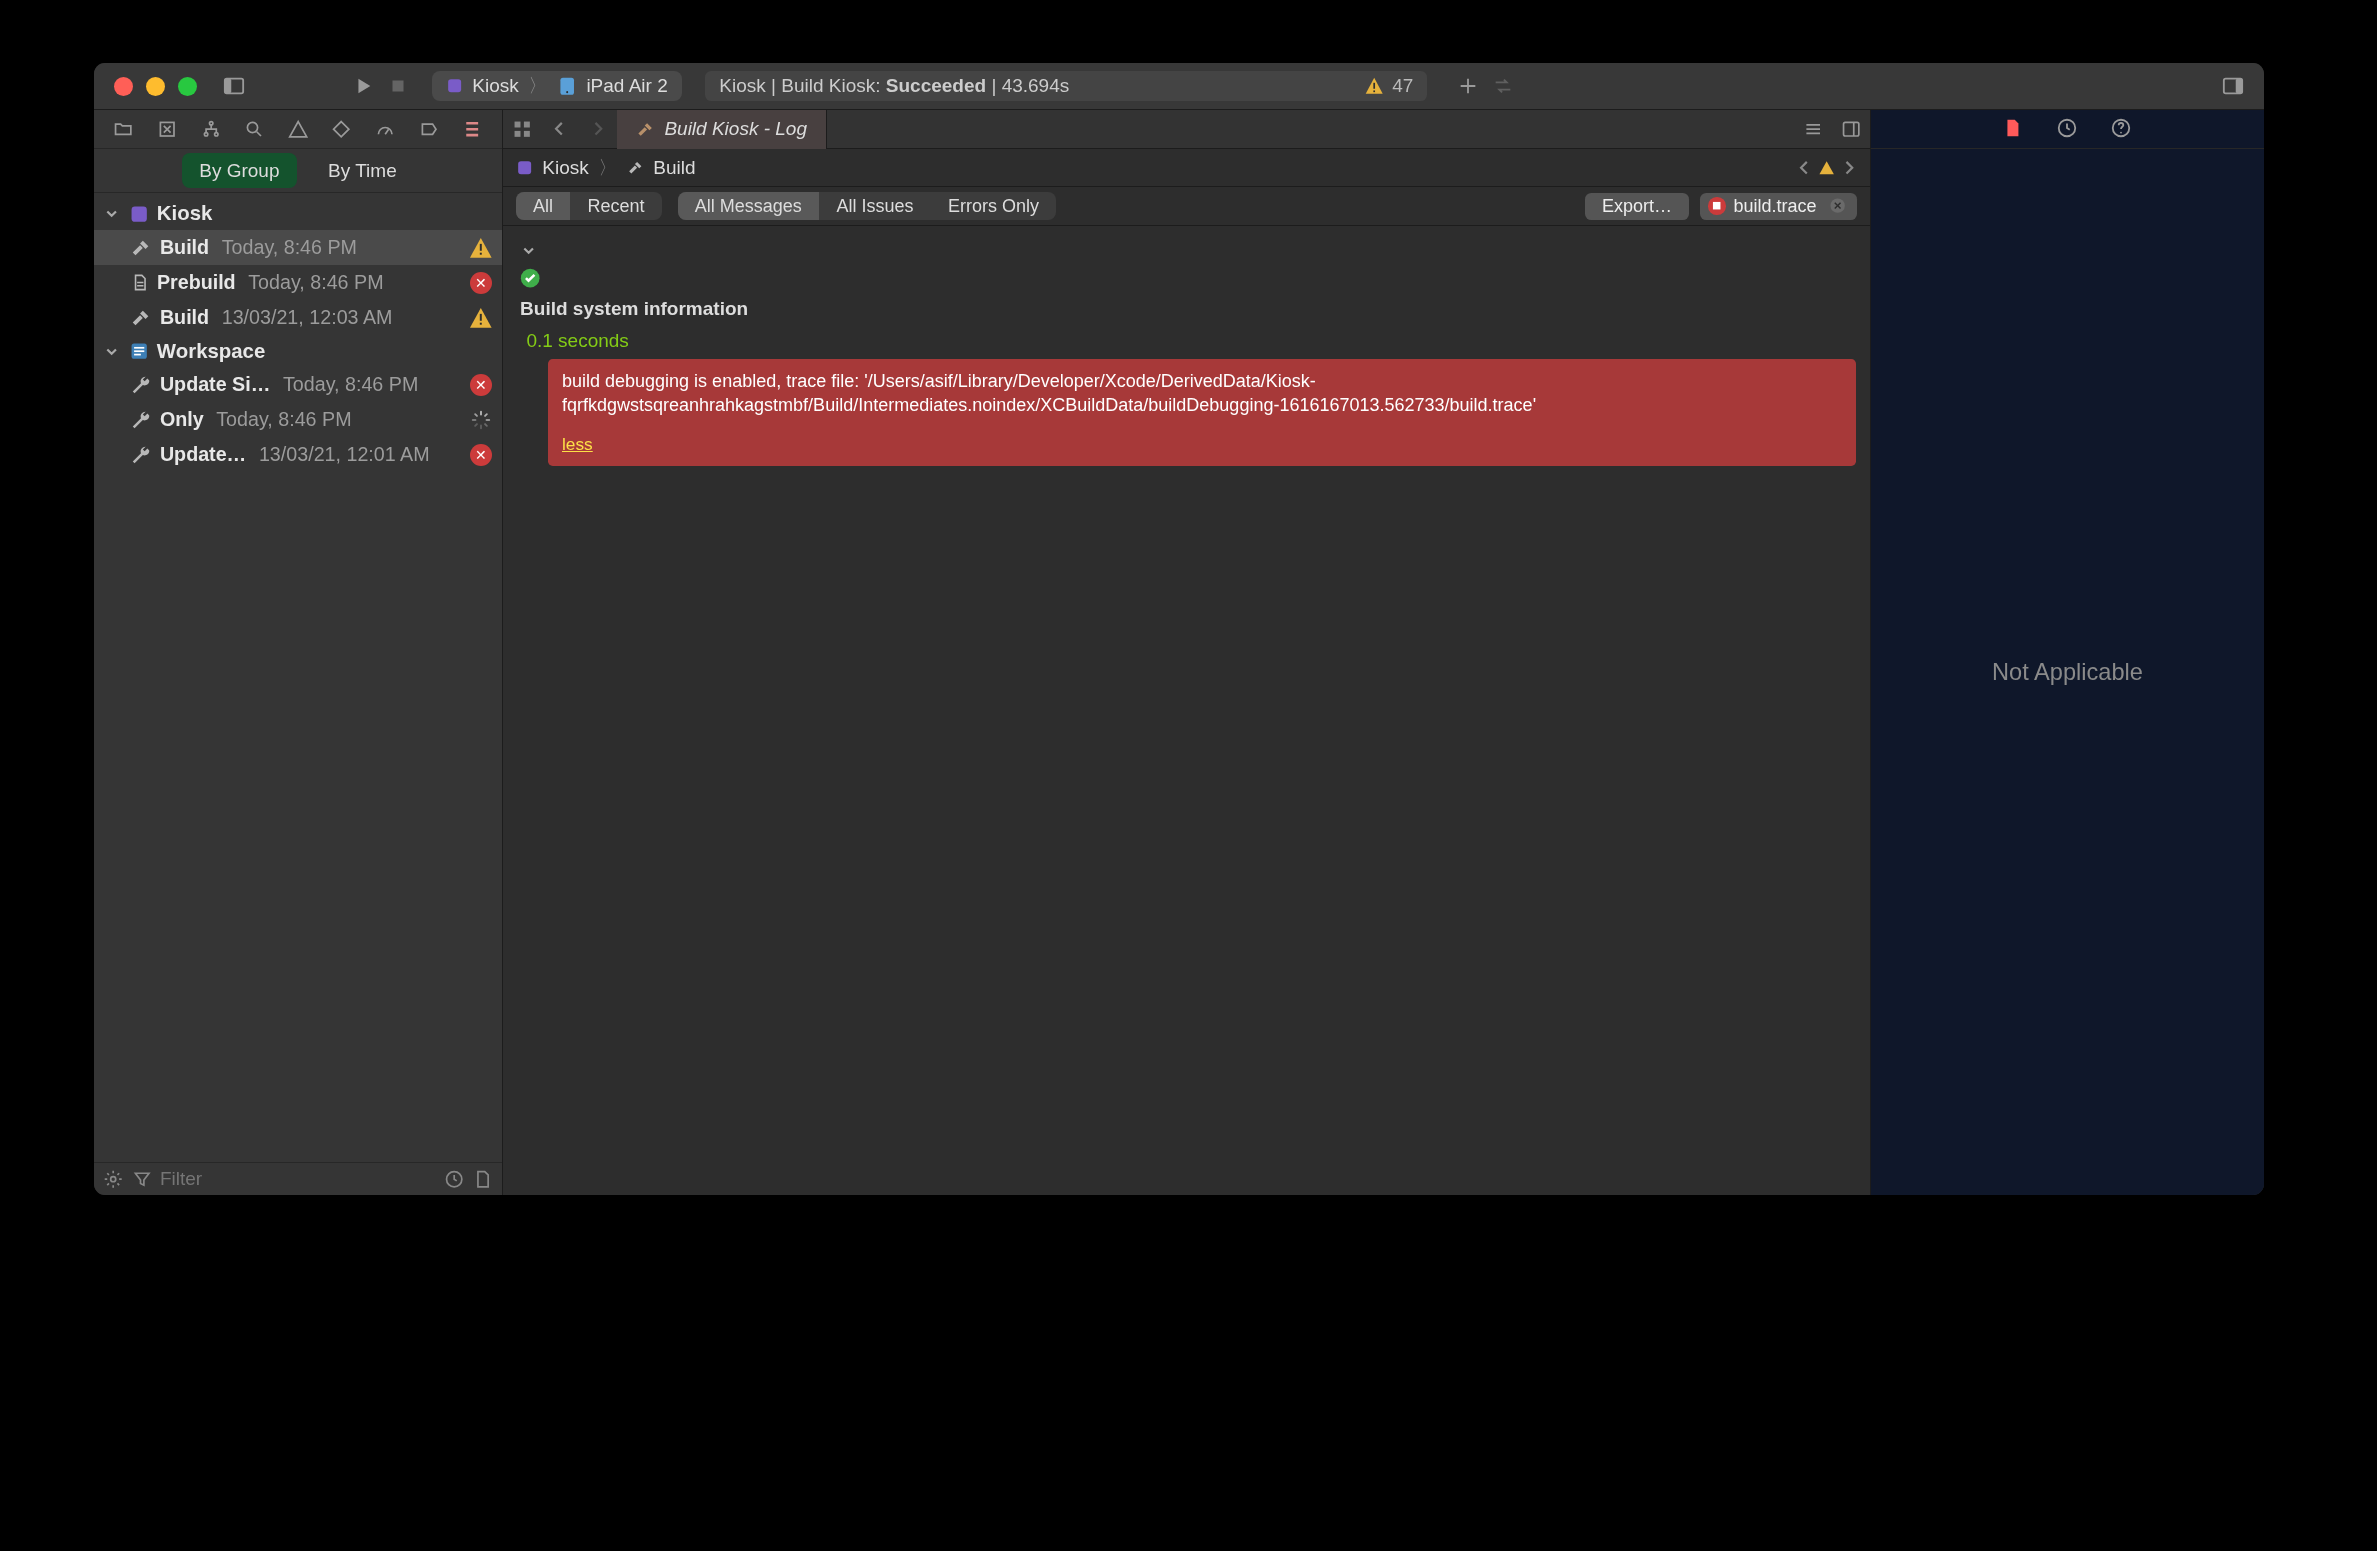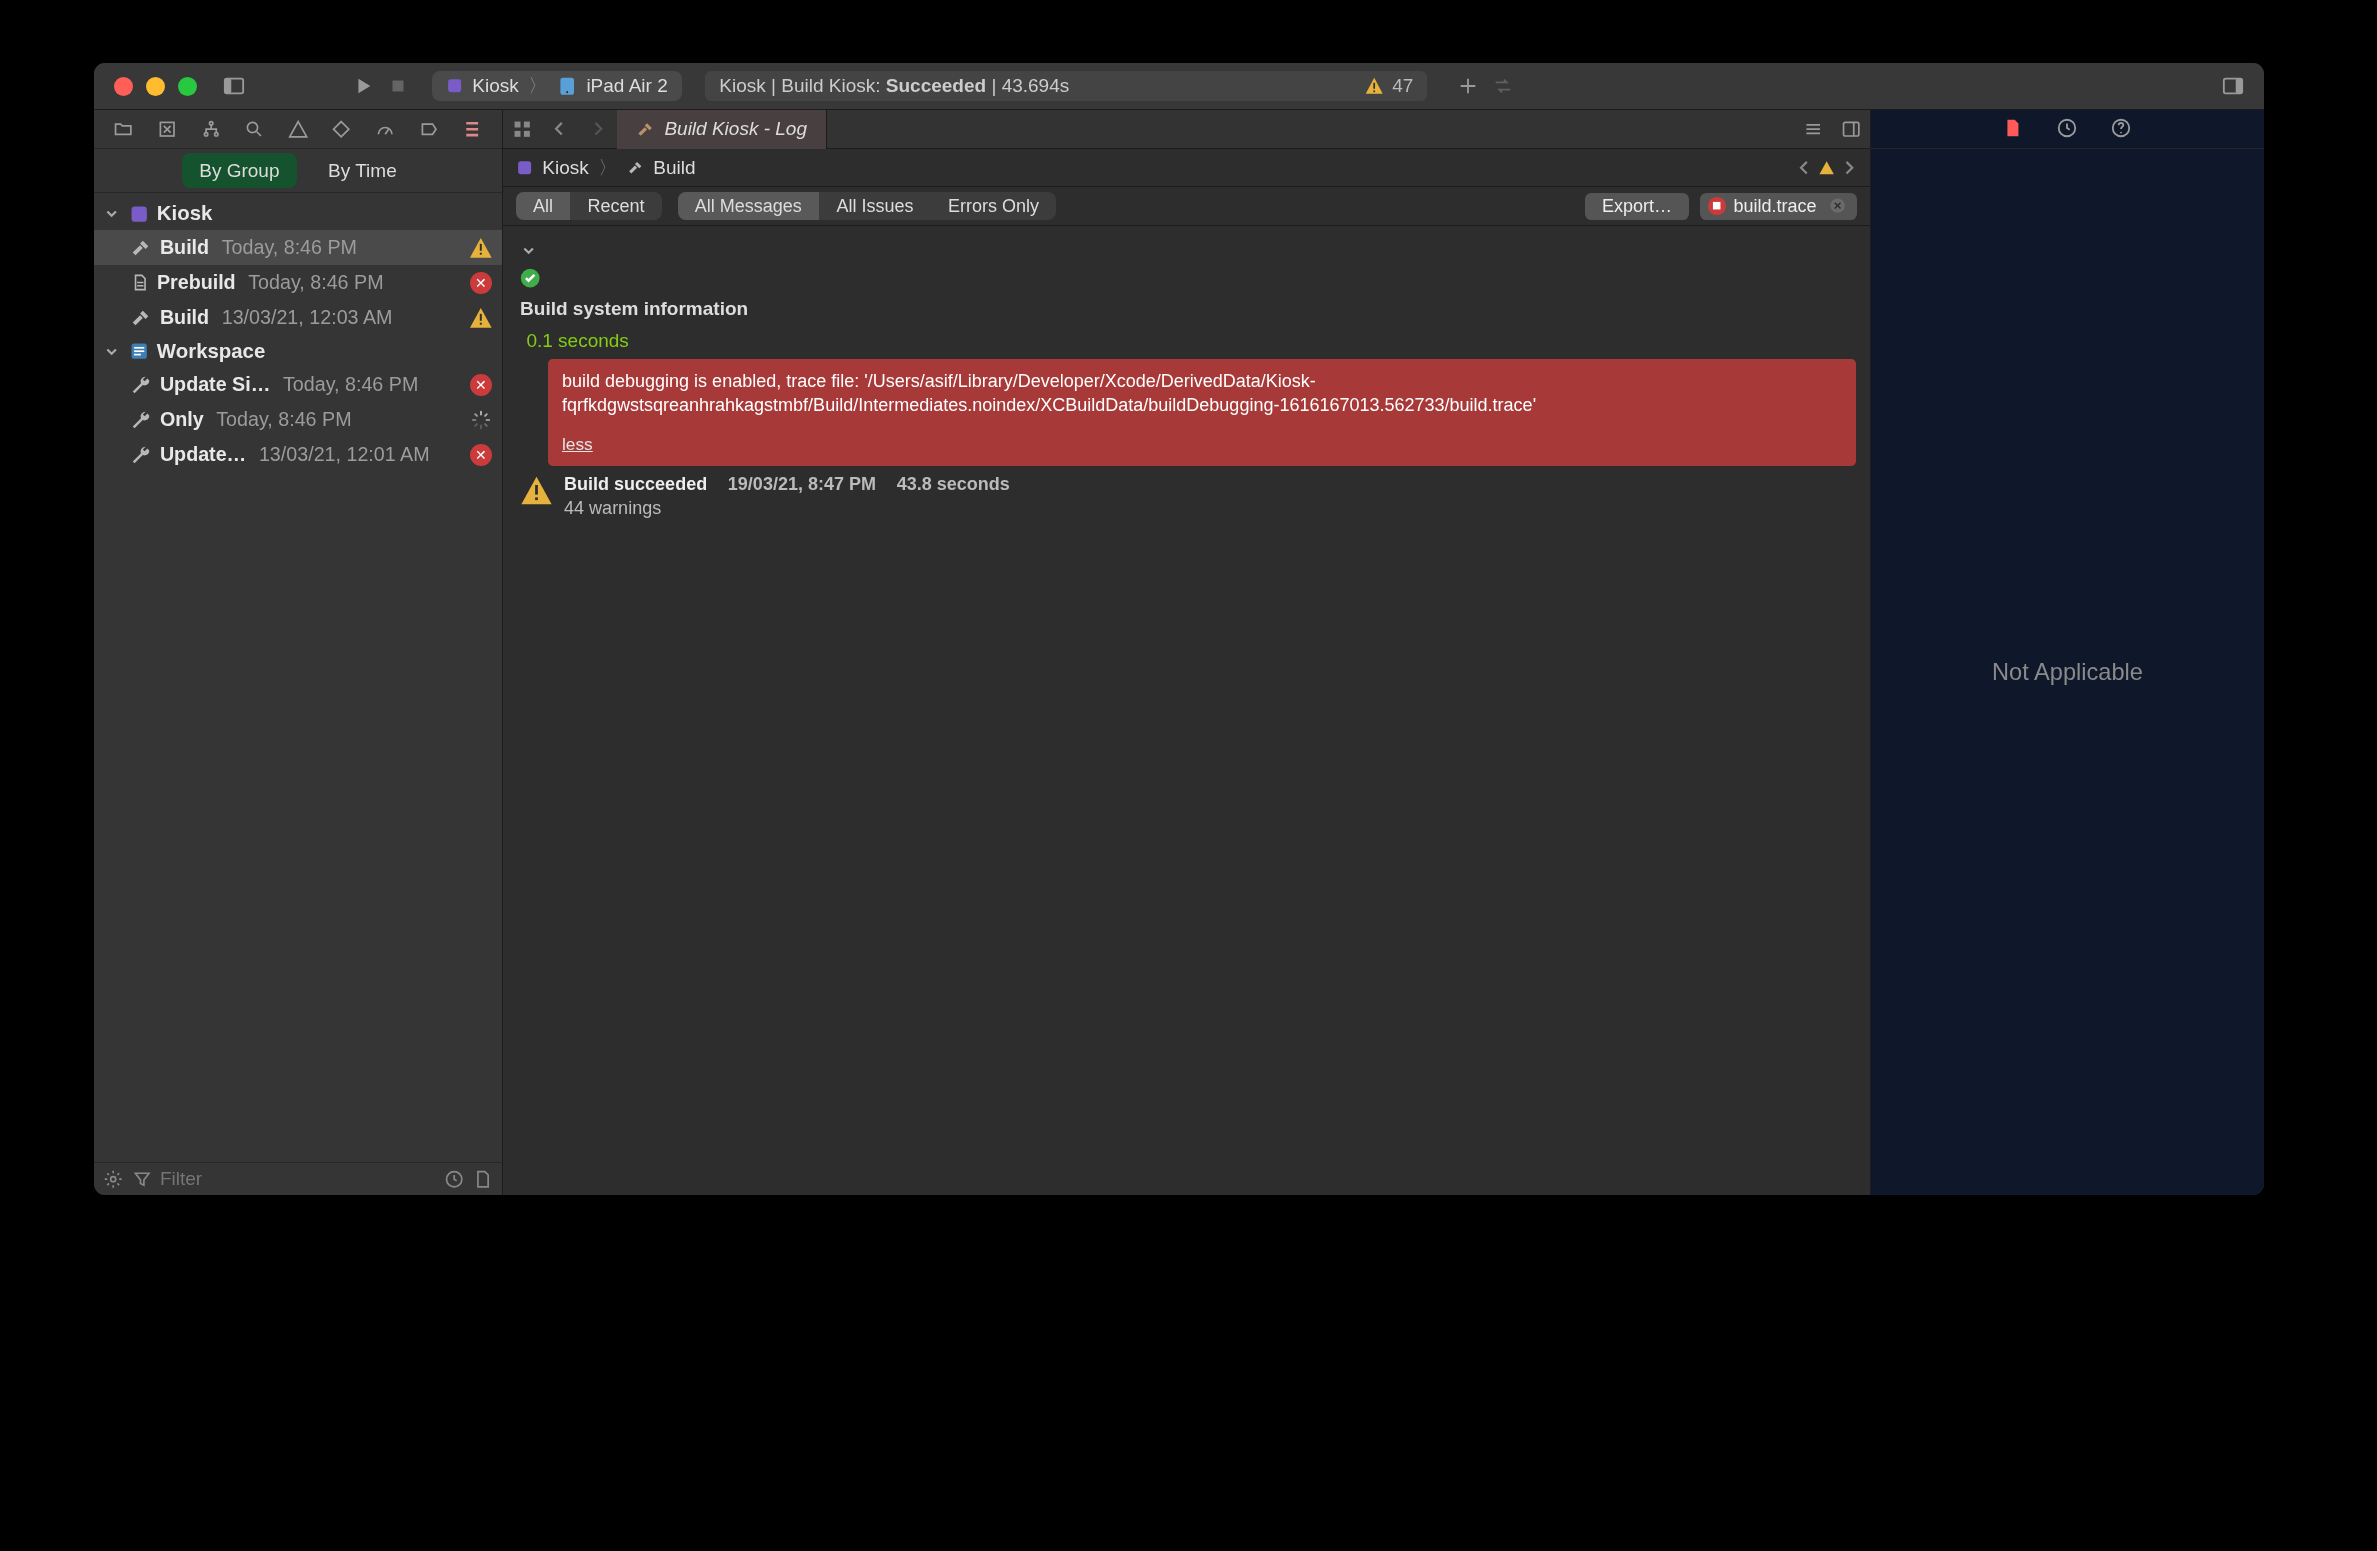--- a/index.html
+++ b/index.html
@@ -86,21 +86,21 @@
   .trace-pill .stop{width:17.3px;height:17.3px;background:#cc3b3b;border-radius:50%;display:flex;align-items:center;justify-content:center;}
   .trace-pill .clear{ color:#888; margin-left:4.7px;}
 
   .ed-content{ flex:1; overflow:auto; padding:7.9px 14px; color:#ddd; font-size:19px;}
   .log-row{ display:flex; align-items:flex-start; gap:9.4px; padding:4.7px 3.1px;flex-direction:column;}
   .log-chev{ width:17.3px;height:17.3px;color:#aaa; margin-top:3.1px;}
   .log-ok{ width:20.4px;height:20.4px;}
   .log-head-text{ font-weight:600;}
   .log-head-time{ color:#84cc16; margin-left:6.3px;}
   .error-box{ margin-left:31px; margin-top:3.1px; background:#a73939; border-radius:4.7px; padding:9.4px 14px; color:#fff; font-size:18px; line-height:1.35;}
-  .error-box .less{ display:inline-block; margin-top:16px; text-decoration:underline; color:#e5e5e5; font-size:17.3px;}
+  .error-box .less{ display:inline-block; margin-top:16px; text-decoration:underline; color:#fde047; font-size:17.3px;}
   .summary-row{ display:flex;gap:11px; padding:7.9px 3.1px 3.1px 3.1px; align-items:flex-start;}
   .summary-row .warn-big{width:33px;height:33px;}
   .summary-row .txt{font-size:18px;}
   .summary-row .txt .line1{font-weight:700; color:#eee;}
   .summary-row .txt .line1 span{font-weight:700;}
   .summary-row .txt .line1 .dim{font-weight:600;color:#bbb;margin-left:15.7px;}
   .summary-row .txt .line2{ color:#bbb; margin-top:3.1px;}
 
   
   .insp-iconbar{ height:39px; display:flex;align-items:center;justify-content:center;gap:31px; border-bottom:0.8px solid #272727;}
@@ -480,35 +480,20 @@
                 <circle cx="12" cy="12" r="11" fill="#3fae4a"></circle>
                 <path d="M7 12l3 3 7-7" fill="none" stroke="#fff" stroke-width="3"></path>
               </svg>
             <span class="log-head-text">Build system information</span>
             <span class="log-head-time">0.1 seconds</span>
           </div>
           <div class="error-box">
             <span>build debugging is enabled, trace file: '/Users/asif/Library/Developer/Xcode/DerivedData/Kiosk-fqrfkdgwstsqreanhrahkagstmbf/Build/Intermediates.noindex/XCBuildData/buildDebugging-1616167013.562733/build.trace'</span><br>
             <span class="less">less</span>
           </div>
-          <div class="summary-row">
-            <svg class="warn-big" viewBox="0 0 24 24">
-                <path d="M12 2L23 22H1z" fill="#e6b23c"></path>
-                <rect x="11" y="8" width="2" height="7" fill="#2d2d2d"></rect>
-                <rect x="11" y="17" width="2" height="2" fill="#2d2d2d"></rect>
-              </svg>
-            <div class="txt">
-              <div class="line1">
-                <span>Build succeeded</span>
-                <span class="dim">19/03/21, 8:47 PM</span>
-                <span class="dim">43.8 seconds</span>
-              </div>
-              <div class="line2">44 warnings</div>
-            </div>
-          </div>
         </div>
       </div>
 
       <div class="inspector">
         <div class="insp-iconbar">
           <div class="ic active">
               <svg viewBox="0 0 24 24" width="22" height="22">
                 <path d="M7 3h8l4 4v14H7z" fill="currentColor"></path>
               </svg>
             </div>

